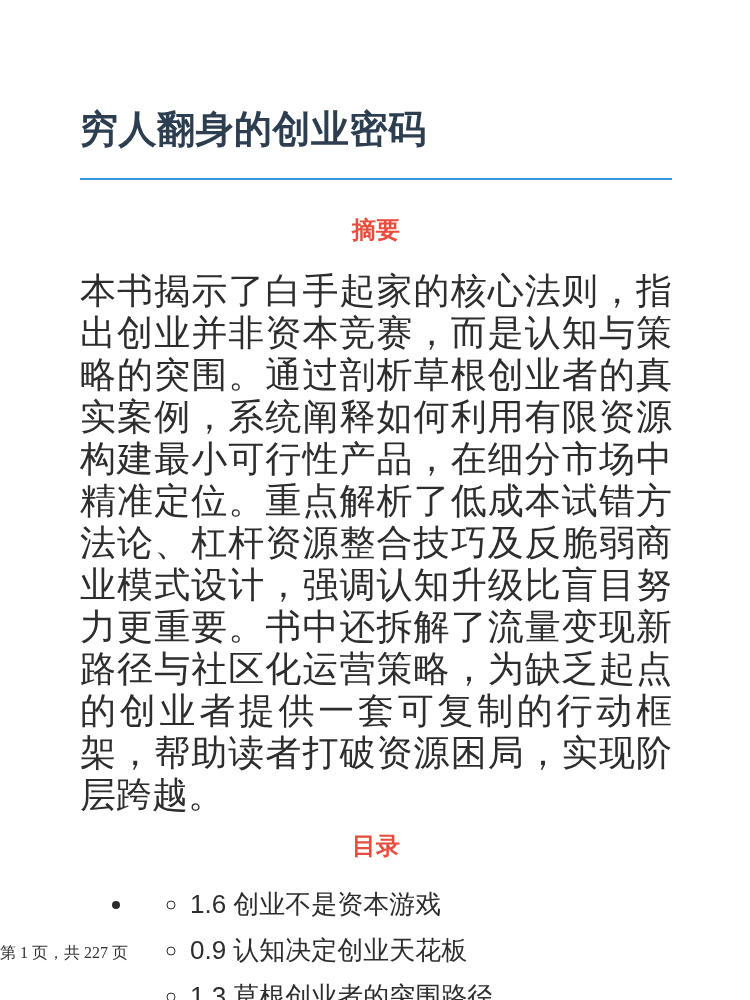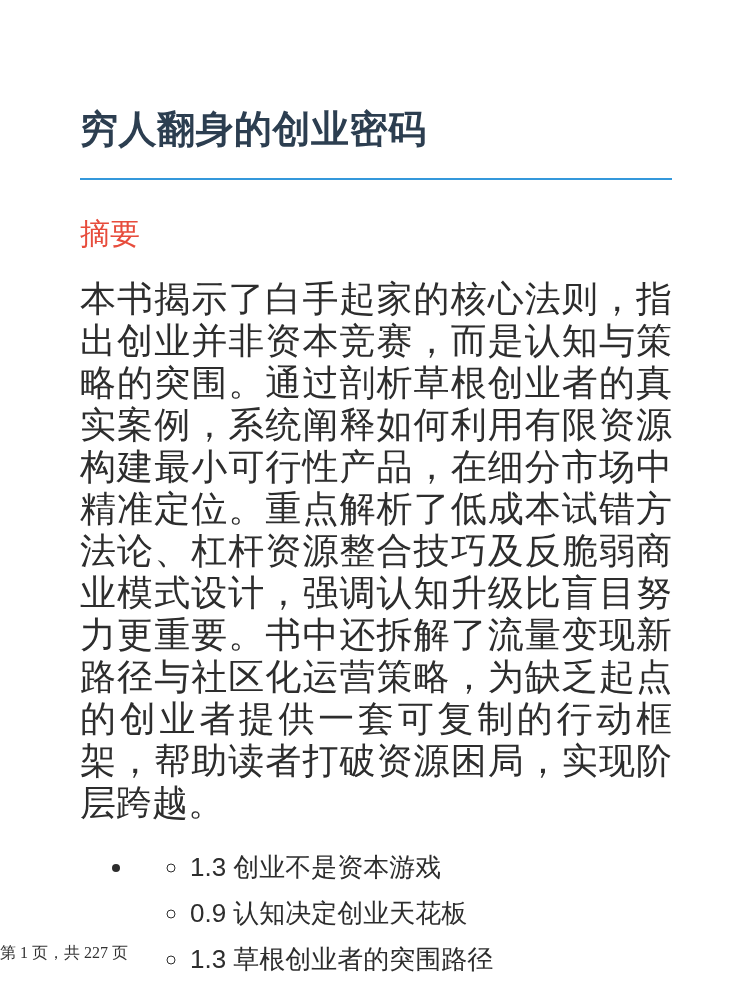--- a/index.html
+++ b/index.html
@@ -33,25 +33,26 @@
     color:var(--c-title);
     letter-spacing:0.5px;
     margin-bottom:24px;
   }
   .divider{
     border:none;
     border-top:2px solid var(--c-divider);
     margin:0 0 36px 0;
   }
   .section-heading{
-    font-size:30px;
+    font-size:24px;
     line-height:1.2;
-    font-weight:400;
+    font-weight:700;
     color:var(--c-heading);
     margin-bottom:26px;
+    text-align:center;
   }
   .abstract-text{
     font-size:36px;
     line-height:42px;
     color:var(--c-body);
     text-align:justify;
     line-break:strict;
     margin-bottom:16px;
   }
   .toc-heading{
@@ -92,26 +93,27 @@
   <div class="content">
 
     <h1 class="doc-title">穷人翻身的创业密码</h1>
 
     <hr class="divider">
 
     <h2 class="section-heading">摘要</h2>
 
     <p class="abstract-text">本书揭示了白手起家的核心法则，指出创业并非资本竞赛，而是认知与策略的突围。通过剖析草根创业者的真实案例，系统阐释如何利用有限资源构建最小可行性产品，在细分市场中精准定位。重点解析了低成本试错方法论、杠杆资源整合技巧及反脆弱商业模式设计，强调认知升级比盲目努力更重要。书中还拆解了流量变现新路径与社区化运营策略，为缺乏起点的创业者提供一套可复制的行动框架，帮助读者打破资源困局，实现阶层跨越。</p>
 
+    <h2 class="section-heading toc-heading">目录</h2>
 
     <ul class="toc-list">
       <li>
         <ul class="toc-sublist">
           <li>
-            <span>1.3 创业不是资本游戏</span>
+            <span>1.6 创业不是资本游戏</span>
           </li>
           <li>
             <span>0.9 认知决定创业天花板</span>
           </li>
           <li>
             <span>1.3 草根创业者的突围路径</span>
           </li>
         </ul>
       </li>
     </ul>

